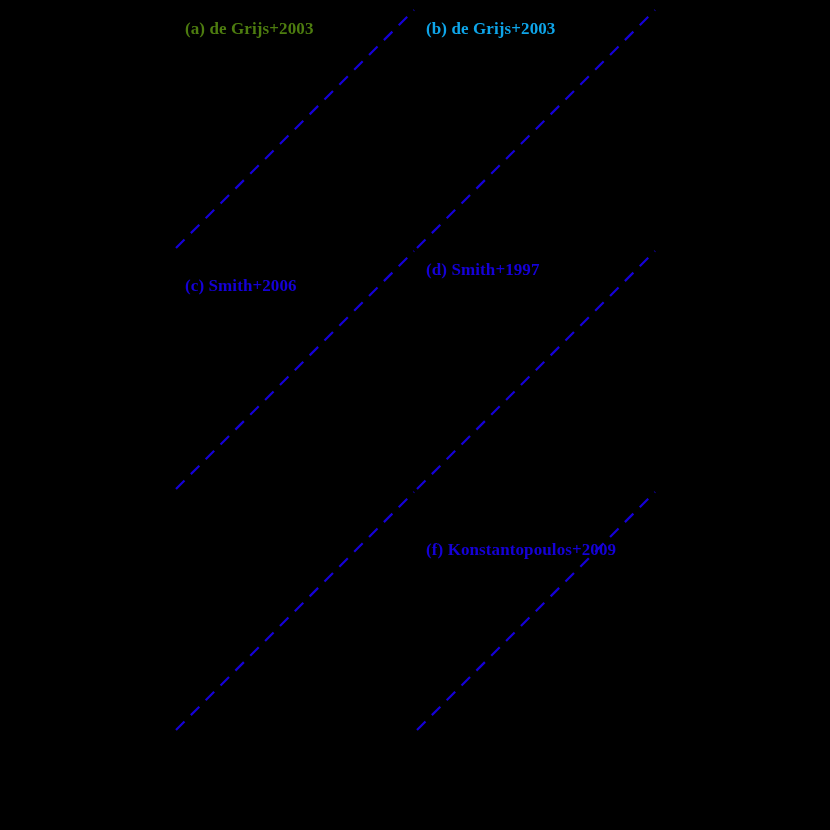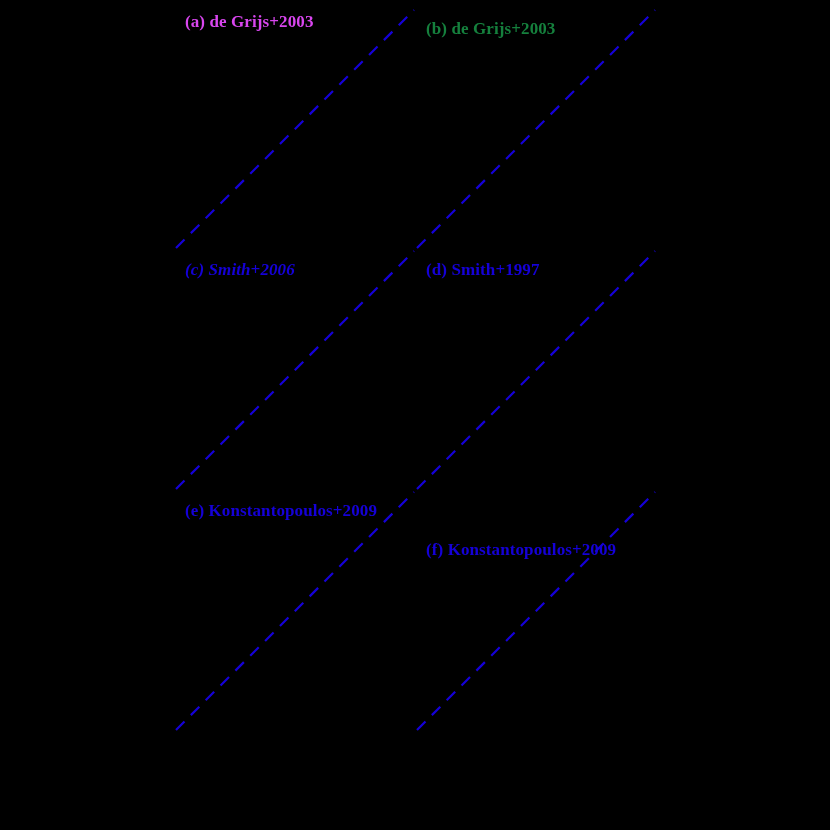--- a/index.html
+++ b/index.html
@@ -41,49 +41,48 @@
 </style>
 </head>
 <body>
 
 <div id="figure">
 
   <div class="panel" style="left:176px; top:10px; width:238px; height:238px;">
     <svg class="panel-line-svg" viewBox="0 0 238 238" preserveAspectRatio="none">
       <line x1="0" y1="238" x2="238" y2="0" stroke="#1500d8" stroke-width="2.2" stroke-dasharray="12,9"></line>
     </svg>
-    <div class="panel-label" style="left:9px; top:3px; color:#d946ef;">(a) de Grijs+2003</div>
+    <div class="panel-label" style="left:9px; top:10px; color:#4d7c0f;">(a) de Grijs+2003</div>
   </div>
 
   <div class="panel" style="left:417px; top:10px; width:238px; height:238px;">
     <svg class="panel-line-svg" viewBox="0 0 238 238" preserveAspectRatio="none">
       <line x1="0" y1="238" x2="238" y2="0" stroke="#1500d8" stroke-width="2.2" stroke-dasharray="12,9"></line>
     </svg>
-    <div class="panel-label" style="left:9px; top:10px; color:#15803d;">(b) de Grijs+2003</div>
+    <div class="panel-label" style="left:9px; top:10px; color:#0ea5e9;">(b) de Grijs+2003</div>
   </div>
 
   <div class="panel" style="left:176px; top:251px; width:238px; height:238px;">
     <svg class="panel-line-svg" viewBox="0 0 238 238" preserveAspectRatio="none">
       <line x1="0" y1="238" x2="238" y2="0" stroke="#1500d8" stroke-width="2.2" stroke-dasharray="12,9"></line>
     </svg>
-    <div class="panel-label" style="left:9px; top:10px; color:#1500d8;font-style:italic;">(c) Smith+2006</div>
+    <div class="panel-label" style="left:9px; top:26px; color:#1500d8;">(c) Smith+2006</div>
   </div>
 
   <div class="panel" style="left:417px; top:251px; width:238px; height:238px;">
     <svg class="panel-line-svg" viewBox="0 0 238 238" preserveAspectRatio="none">
       <line x1="0" y1="238" x2="238" y2="0" stroke="#1500d8" stroke-width="2.2" stroke-dasharray="12,9"></line>
     </svg>
     <div class="panel-label" style="left:9px; top:10px; color:#1500d8;">(d) Smith+1997</div>
   </div>
 
   <div class="panel" style="left:176px; top:492px; width:238px; height:238px;">
     <svg class="panel-line-svg" viewBox="0 0 238 238" preserveAspectRatio="none">
       <line x1="0" y1="238" x2="238" y2="0" stroke="#1500d8" stroke-width="2.2" stroke-dasharray="12,9"></line>
     </svg>
-    <div class="panel-label" style="left:9px; top:10px; color:#1500d8;">(e) Konstantopoulos+2009</div>
   </div>
 
   <div class="panel" style="left:417px; top:492px; width:238px; height:238px;">
     <svg class="panel-line-svg" viewBox="0 0 238 238" preserveAspectRatio="none">
       <line x1="0" y1="238" x2="238" y2="0" stroke="#1500d8" stroke-width="2.2" stroke-dasharray="12,9"></line>
     </svg>
     <div class="panel-label" style="left:9px; top:10px; color:#1500d8;margin-top:39px;">(f) Konstantopoulos+2009</div>
   </div>
 
 </div>

